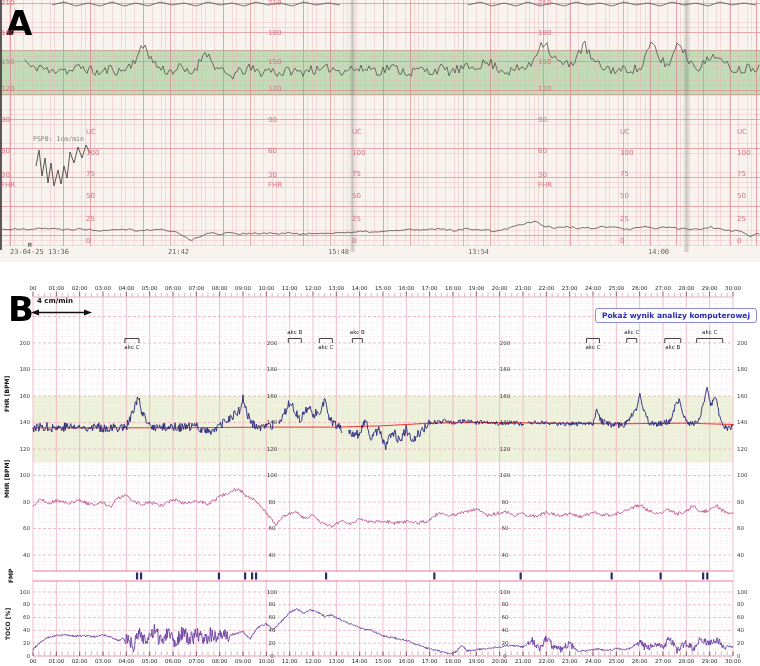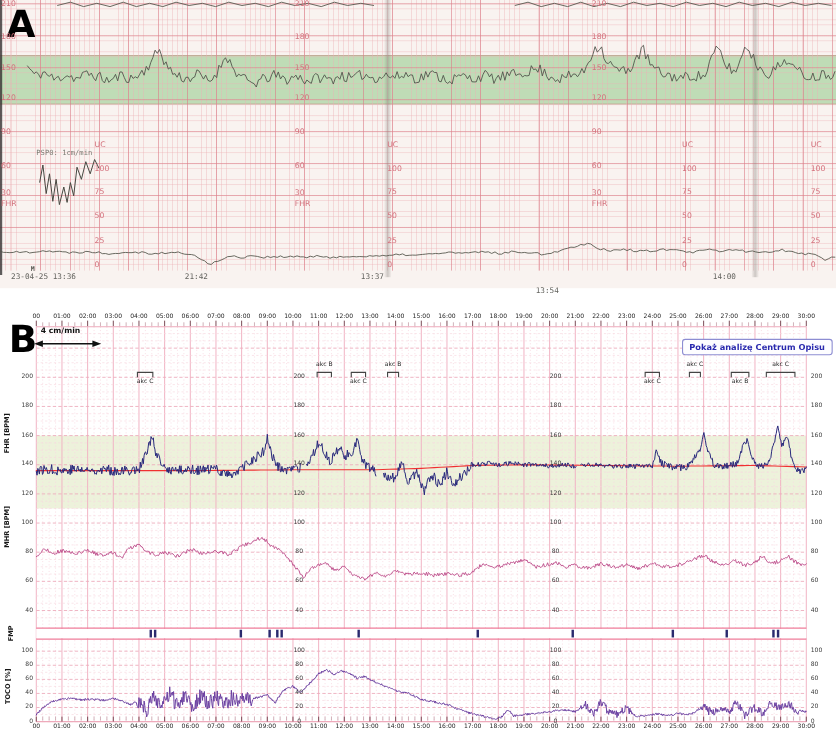--- a/index.html
+++ b/index.html
@@ -59,21 +59,21 @@
 
   <span class="abs big" style="left:8px;top:292px;z-index:5">B</span>
   <span class="abs spd" style="left:37px;top:297px;z-index:5">4 cm/min</span>
 
   <span class="abs pb-axis" style="left:3px;top:412px">FHR [BPM]</span>
   <span class="abs pb-axis" style="left:3px;top:498px">MHR [BPM]</span>
   <span class="abs pb-axis" style="left:7px;top:583px">FMP</span>
   <span class="abs pb-axis" style="left:4px;top:640px">TOCO [%]</span>
 
   <div class="btns">
-    <button class="btn">Pokaż analizę Centrum Opisu</button>
+    <button class="btn">Pokaż wynik analizy komputerowej</button>
   </div>
 
   <svg id="traceSvg" width="760" height="666" viewBox="0 0 760 666">
       <polyline points="25.0,59.9 27.0,62.5 29.0,64.3 31.0,67.0 33.0,65.3 35.0,67.5 37.0,71.1 39.0,65.7 41.0,65.3 43.0,68.3 45.0,69.4 47.0,67.2 49.0,72.9 51.0,70.6 53.0,69.4 55.0,73.5 57.0,72.2 59.0,70.2 61.0,68.9 63.0,70.0 65.0,68.8 67.0,74.2 69.0,70.5 71.0,70.6 73.0,71.1 75.0,65.8 77.0,65.1 79.0,64.4 81.0,68.7 83.0,66.4 85.0,70.8 87.0,73.4 89.0,67.4 91.0,65.7 93.0,73.2 95.0,75.4 97.0,70.2 99.0,74.9 101.0,72.6 103.0,71.3 105.0,67.6 107.0,73.5 109.0,65.4 111.0,65.5 113.0,70.5 115.0,74.8 117.0,75.0 119.0,68.2 121.0,71.3 123.0,69.8 125.0,71.0 127.0,67.5 129.0,63.9 131.0,68.4 133.0,60.3 135.0,63.8 137.0,57.0 139.0,52.3 141.0,45.6 143.0,48.5 145.0,45.0 147.0,50.9 149.0,58.8 151.0,56.2 153.0,62.8 155.0,61.2 157.0,67.6 159.0,66.9 161.0,70.2 163.0,66.0 165.0,73.5 167.0,74.6 169.0,70.3 171.0,70.2 173.0,74.3 175.0,70.9 177.0,70.0 179.0,63.5 181.0,64.6 183.0,68.3 185.0,71.9 187.0,68.3 189.0,73.0 191.0,74.0 193.0,72.7 195.0,68.2 197.0,70.6 199.0,59.3 201.0,61.4 203.0,54.9 205.0,52.5 207.0,57.1 209.0,54.1 211.0,60.4 213.0,63.8 215.0,69.9 217.0,67.4 219.0,68.8 221.0,67.7 223.0,68.1 225.0,72.7 227.0,73.8 229.0,75.1 231.0,76.1 233.0,79.1 235.0,72.6 237.0,71.8 239.0,67.4 241.0,69.5 243.0,74.4 245.0,73.7 247.0,67.9 249.0,64.0 251.0,70.3 253.0,65.4 255.0,71.8 257.0,68.9 259.0,70.8 261.0,76.7 263.0,73.8 265.0,69.4 267.0,70.4 269.0,68.3 271.0,72.4 273.0,68.4 275.0,73.3 277.0,76.4 279.0,72.7 281.0,74.5 283.0,75.8 285.0,68.8 287.0,66.9 289.0,68.0 291.0,75.3 293.0,71.6 295.0,68.0 297.0,71.3 299.0,70.5 301.0,71.1 303.0,76.4 305.0,70.6 307.0,69.7 309.0,72.1 311.0,65.6 313.0,73.7 315.0,74.2 317.0,65.9 319.0,70.4 321.0,69.4 323.0,67.2 325.0,65.5 327.0,64.0 329.0,72.3 331.0,71.0 333.0,67.5 335.0,70.2 337.0,70.7 339.0,70.3 341.0,75.2 343.0,74.5 345.0,70.0 347.0,71.4 349.0,69.4 351.0,66.2 353.0,69.7 355.0,70.8 357.0,68.7 359.0,71.2 361.0,65.1 363.0,71.3 365.0,69.3 367.0,70.7 369.0,65.8 371.0,69.7 373.0,68.1 375.0,68.2 377.0,75.5 379.0,75.1 381.0,74.7 383.0,67.1 385.0,72.8 387.0,65.0 389.0,70.1 391.0,65.6 393.0,64.4 395.0,65.9 397.0,65.9 399.0,73.7 401.0,74.4 403.0,68.5 405.0,74.3 407.0,75.8 409.0,74.1 411.0,76.4 413.0,67.9 415.0,69.6 417.0,68.1 419.0,68.8 421.0,66.9 423.0,68.0 425.0,71.7 427.0,68.5 429.0,74.3 431.0,74.5 433.0,74.4 435.0,68.9 437.0,74.2 439.0,68.0 441.0,64.0 443.0,65.8 445.0,69.9 447.0,67.1 449.0,75.9 451.0,71.4 453.0,68.4 455.0,73.0 457.0,65.2 459.0,73.0 461.0,65.3 463.0,68.9 465.0,64.1 467.0,63.1 469.0,68.7 471.0,67.5 473.0,67.2 475.0,70.0 477.0,68.6 479.0,69.0 481.0,68.6 483.0,59.7 485.0,63.3 487.0,62.7 489.0,65.7 491.0,59.0 493.0,69.0 495.0,62.7 497.0,69.6 499.0,72.9 501.0,70.0 503.0,71.2 505.0,74.1 507.0,72.4 509.0,75.3 511.0,67.6 513.0,70.0 515.0,70.5 517.0,64.5 519.0,70.2 521.0,67.4 523.0,67.3 525.0,69.8 527.0,67.0 529.0,62.3 531.0,66.4 533.0,60.4 535.0,56.7 537.0,55.2 539.0,49.6 541.0,42.4 543.0,47.4 545.0,45.1 547.0,42.6 549.0,53.2 551.0,57.0 553.0,57.8 555.0,55.7 557.0,59.4 559.0,61.0 561.0,61.4 563.0,64.9 565.0,61.7 567.0,60.5 569.0,67.0 571.0,62.1 573.0,65.4 575.0,62.1 577.0,54.8 579.0,50.0 581.0,53.7 583.0,43.0 585.0,41.2 587.0,53.6 589.0,49.6 591.0,59.2 593.0,58.7 595.0,61.9 597.0,61.3 599.0,61.0 601.0,67.3 603.0,70.0 605.0,69.6 607.0,66.3 609.0,66.9 611.0,73.8 613.0,67.6 615.0,73.8 617.0,71.2 619.0,68.3 621.0,71.4 623.0,65.7 625.0,67.3 627.0,72.8 629.0,72.6 631.0,71.8 633.0,73.6 635.0,64.8 637.0,72.0 639.0,68.4 641.0,69.8 643.0,64.8 645.0,55.7 647.0,50.2 649.0,48.1 651.0,41.9 653.0,44.0 655.0,45.7 657.0,52.9 659.0,59.0 661.0,62.8 663.0,57.6 665.0,66.9 667.0,63.5 669.0,65.6 671.0,60.2 673.0,54.0 675.0,49.8 677.0,42.8 679.0,45.0 681.0,46.2 683.0,53.0 685.0,49.3 687.0,59.2 689.0,63.9 691.0,60.8 693.0,63.6 695.0,67.7 697.0,70.1 699.0,71.2 701.0,67.6 703.0,60.5 705.0,63.7 707.0,56.7 709.0,60.8 711.0,58.8 713.0,54.1 715.0,58.5 717.0,57.5 719.0,58.3 721.0,58.5 723.0,61.4 725.0,63.3 727.0,61.1 729.0,65.6 731.0,71.0 733.0,72.3 735.0,72.4 737.0,72.1 739.0,66.4 741.0,73.2 743.0,72.7 745.0,72.6 747.0,64.2 749.0,64.4 751.0,71.4 753.0,68.3 755.0,72.2 757.0,70.5 759.0,65.1" fill="none" stroke="#50524a" stroke-width="0.8" stroke-linejoin="round" stroke-linecap="round"></polyline>
       <polyline points="0.0,228.4 3.0,229.4 6.0,229.5 9.0,229.7 12.0,229.5 15.0,228.5 18.0,229.6 21.0,229.1 24.0,228.7 27.0,230.0 30.0,229.5 33.0,229.2 36.0,228.8 39.0,227.9 42.0,228.7 45.0,228.1 48.0,229.1 51.0,228.6 54.0,228.4 57.0,228.9 60.0,229.0 63.0,230.3 66.0,229.0 69.0,229.3 72.0,230.1 75.0,229.9 78.0,228.5 81.0,228.8 84.0,229.7 87.0,229.8 90.0,228.9 93.0,230.6 96.0,230.5 99.0,231.3 102.0,230.7 105.0,230.4 108.0,230.5 111.0,229.8 114.0,229.5 117.0,229.7 120.0,229.7 123.0,229.1 126.0,230.2 129.0,228.8 132.0,229.5 135.0,231.0 138.0,231.1 141.0,230.3 144.0,230.8 147.0,229.4 150.0,230.6 153.0,230.0 156.0,229.4 159.0,229.7 162.0,229.0 165.0,230.3 168.0,231.1 171.0,231.3 174.0,231.4 177.0,232.1 180.0,234.3 183.0,236.0 186.0,237.1 189.0,239.8 192.0,240.4 195.0,237.9 198.0,237.6 201.0,236.4 204.0,235.0 207.0,233.3 210.0,233.1 213.0,232.5 216.0,233.8 219.0,234.7 222.0,234.6 225.0,232.8 228.0,232.4 231.0,232.7 234.0,233.1 237.0,233.9 240.0,234.7 243.0,233.0 246.0,234.1 249.0,233.2 252.0,234.0 255.0,232.6 258.0,234.1 261.0,233.7 264.0,232.8 267.0,233.7 270.0,232.6 273.0,233.5 276.0,233.5 279.0,234.4 282.0,232.9 285.0,233.7 288.0,232.2 291.0,233.1 294.0,233.7 297.0,233.3 300.0,234.8 303.0,233.6 306.0,234.4 309.0,233.0 312.0,233.8 315.0,233.5 318.0,233.6 321.0,233.2 324.0,233.5 327.0,233.2 330.0,233.4 333.0,233.5 336.0,232.4 339.0,232.9 342.0,232.4 345.0,232.9 348.0,232.1 351.0,232.7 354.0,232.1 357.0,232.0 360.0,230.9 363.0,231.7 366.0,230.8 369.0,232.4 372.0,232.1 375.0,231.9 378.0,232.0 381.0,231.6 384.0,231.3 387.0,231.0 390.0,230.6 393.0,230.8 396.0,230.4 399.0,230.7 402.0,230.2 405.0,229.9 408.0,229.1 411.0,229.2 414.0,230.2 417.0,229.7 420.0,230.2 423.0,229.6 426.0,229.9 429.0,229.3 432.0,228.8 435.0,229.7 438.0,228.4 441.0,229.3 444.0,228.9 447.0,230.4 450.0,229.0 453.0,231.0 456.0,231.1 459.0,229.3 462.0,230.0 465.0,228.2 468.0,228.7 471.0,229.6 474.0,229.8 477.0,229.5 480.0,230.1 483.0,230.1 486.0,229.7 489.0,229.7 492.0,231.8 495.0,231.3 498.0,230.6 501.0,230.4 504.0,228.8 507.0,229.2 510.0,227.5 513.0,226.4 516.0,225.7 519.0,224.7 522.0,224.9 525.0,223.9 528.0,222.2 531.0,222.8 534.0,221.2 537.0,221.8 540.0,224.0 543.0,225.9 546.0,227.1 549.0,226.0 552.0,227.8 555.0,228.5 558.0,227.1 561.0,227.1 564.0,227.4 567.0,226.3 570.0,227.8 573.0,226.5 576.0,228.7 579.0,228.8 582.0,227.5 585.0,227.9 588.0,227.3 591.0,228.9 594.0,228.5 597.0,228.2 600.0,226.7 603.0,226.2 606.0,227.7 609.0,226.9 612.0,227.0 615.0,227.0 618.0,227.6 621.0,228.1 624.0,229.4 627.0,228.8 630.0,230.0 633.0,228.2 636.0,227.5 639.0,227.5 642.0,227.1 645.0,226.4 648.0,227.2 651.0,227.4 654.0,228.9 657.0,228.6 660.0,227.6 663.0,226.8 666.0,227.6 669.0,227.0 672.0,227.6 675.0,227.3 678.0,229.4 681.0,228.6 684.0,228.1 687.0,229.0 690.0,229.6 693.0,229.1 696.0,228.8 699.0,229.5 702.0,229.2 705.0,228.1 708.0,228.1 711.0,226.4 714.0,228.7 717.0,228.3 720.0,228.5 723.0,229.6 726.0,230.5 729.0,230.0 732.0,231.6 735.0,230.2 738.0,230.8 741.0,231.3 744.0,232.9 747.0,234.4 750.0,236.7 753.0,235.3 756.0,233.7 759.0,233.8" fill="none" stroke="#55564c" stroke-width="0.8" stroke-linejoin="round" stroke-linecap="round"></polyline>
       <polyline points="36,166 39,150 42,176 45,158 48,183 51,163 54,186 58,170 61,184 64,166 67,178 70,152 74,163 78,147 82,158 86,145 90,153" fill="none" stroke="#45463f" stroke-width="0.9" stroke-linejoin="round"></polyline>
       <polyline points="52,5 64,2 76,6 88,3 100,6 112,2 124,6 136,3 148,6 160,2 172,5 184,3 196,6 208,2 220,5 232,3 244,6 256,2 268,5 280,3 292,6 304,2 316,5 328,3 340,5" fill="none" stroke="#55564c" stroke-width="0.8" stroke-linejoin="round"></polyline>
       <polyline points="468,5 480,2 492,6 504,3 516,6 528,2 540,6 552,3 564,6 576,2 588,5 600,3 612,6 624,2 636,5 648,3 660,6 672,2 684,5 696,3 708,6 720,2 732,5 744,3 756,5" fill="none" stroke="#55564c" stroke-width="0.8" stroke-linejoin="round"></polyline>
       <rect x="33" y="396" width="700" height="66.25" fill="#edf2db"></rect>
       <line x1="33" y1="297" x2="33" y2="656" stroke="#f1b3c3" stroke-width="0.9"></line>
@@ -572,22 +572,22 @@
       <span class="abs pa-num" style="left: 620px; top: 215px;">25</span>
       <span class="abs pa-num" style="left: 620px; top: 237px;">0</span>
       <span class="abs pa-num" style="left: 737px; top: 128px;">UC</span>
       <span class="abs pa-num" style="left: 737px; top: 149px;">100</span>
       <span class="abs pa-num" style="left: 737px; top: 170px;">75</span>
       <span class="abs pa-num" style="left: 737px; top: 192px;">50</span>
       <span class="abs pa-num" style="left: 737px; top: 215px;">25</span>
       <span class="abs pa-num" style="left: 737px; top: 237px;">0</span>
       <span class="abs pa-ts" style="left: 10px; top: 248px;">23-04-25 13:36</span>
       <span class="abs pa-ts" style="left: 168px; top: 248px;">21:42</span>
-      <span class="abs pa-ts" style="left: 328px; top: 248px;">13:37</span>
-      <span class="abs pa-ts" style="left: 487px; top: 248px; margin-top: 12px;">13:54</span>
+      <span class="abs pa-ts" style="left: 328px; top: 248px;">15:48</span>
+      <span class="abs pa-ts" style="left: 468px; top: 248px;">13:54</span>
       <span class="abs pa-ts" style="left: 648px; top: 248px;">14:00</span>
       <span class="abs pb-num rgt" style="left: 30px; top: 339.6px;">200</span>
       <span class="abs pb-num rgt" style="left: 30px; top: 366.1px;">180</span>
       <span class="abs pb-num rgt" style="left: 30px; top: 392.6px;">160</span>
       <span class="abs pb-num rgt" style="left: 30px; top: 419.1px;">140</span>
       <span class="abs pb-num rgt" style="left: 30px; top: 445.6px;">120</span>
       <span class="abs pb-num rgt" style="left: 30px; top: 472.1px;">100</span>
       <span class="abs pb-num rgt" style="left: 30px; top: 498.6px;">80</span>
       <span class="abs pb-num rgt" style="left: 30px; top: 525.1px;">60</span>
       <span class="abs pb-num rgt" style="left: 30px; top: 551.6px;">40</span>

